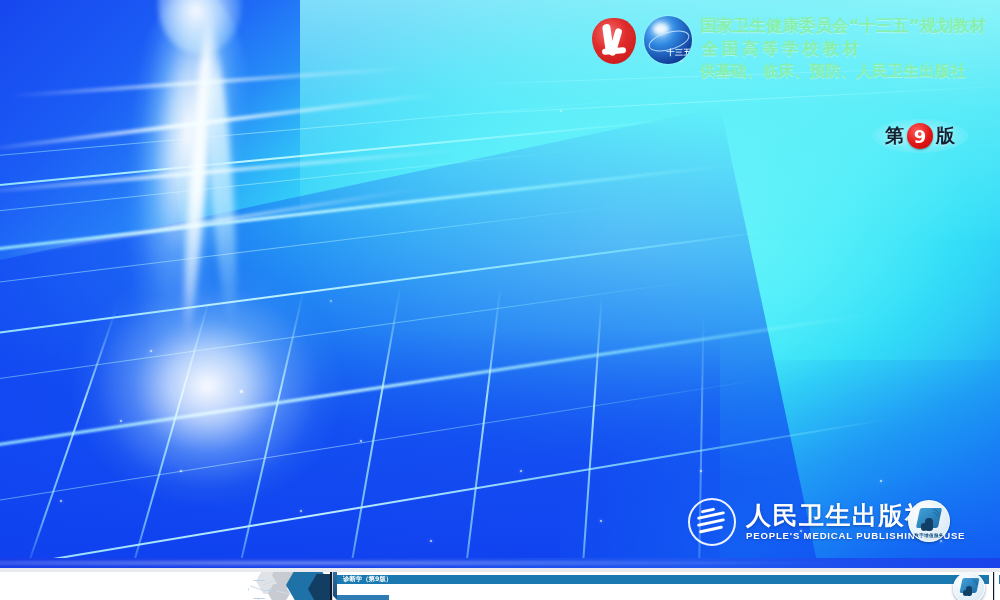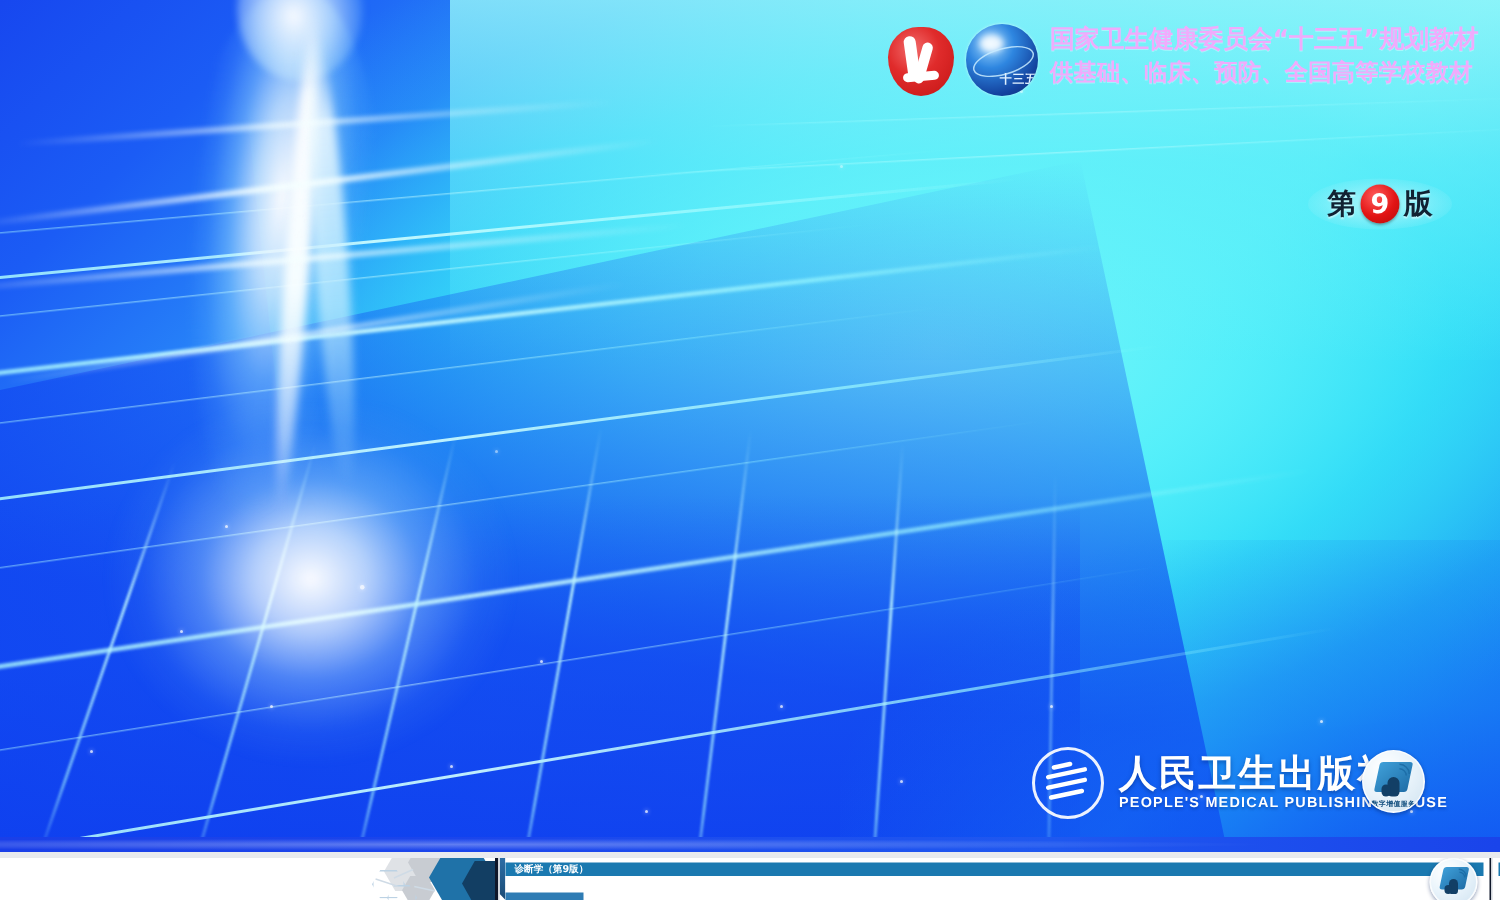--- a/index.html
+++ b/index.html
@@ -209,21 +209,21 @@
     position:absolute;left:9px;top:7px;width:16px;height:12px;border-radius:50%;
     background:rgba(255,255,255,.85);filter:blur(2px);
   }
   .logo-globe .gtext{
     position:absolute;left:0;right:0;bottom:6px;text-align:right;
     color:#dff0ff;font-size:8px;letter-spacing:.5px;font-weight:bold;
   }
   .hdr-lines{flex:1;display:flex;flex-direction:column;gap:1px;padding-top:1px;}
   .hline{
     font-family:"DejaVu Sans","Liberation Sans",sans-serif;
-    font-weight:bold;color:#f0abfc;font-size:16.5px;line-height:1.34;
+    font-weight:bold;color:#86efac;font-size:16.5px;line-height:1.34;
     white-space:nowrap;text-shadow:0 1px 0 rgba(255,255,255,.35);
   }
   .hline.spread{letter-spacing:.22em;text-indent:.1em;}
   .hline.l3{font-size:15.5px;letter-spacing:.01em;}
 
   
   .edition{
     position:absolute;left:872px;top:119px;width:96px;height:34px;
     display:flex;align-items:center;justify-content:center;gap:1px;
     border-radius:50%;
@@ -471,21 +471,22 @@
     </div>
 
     <div class="logo-globe">
       <div class="hl"></div>
       <div class="ring"></div>
       <div class="gtext">十三五</div>
     </div>
 
     <div class="hdr-lines">
       <div class="hline">国家卫生健康委员会“十三五”规划教材</div>
-      <div class="hline l3">供基础、临床、预防、全国高等学校教材</div>
+      <div class="hline spread">全国高等学校教材</div>
+      <div class="hline l3">供基础、临床、预防、人民卫生出版社</div>
     </div>
   </div>
 
   <div class="edition">
     <span class="ch">第</span>
     <span class="num">9</span>
     <span class="ch">版</span>
   </div>
 
 

